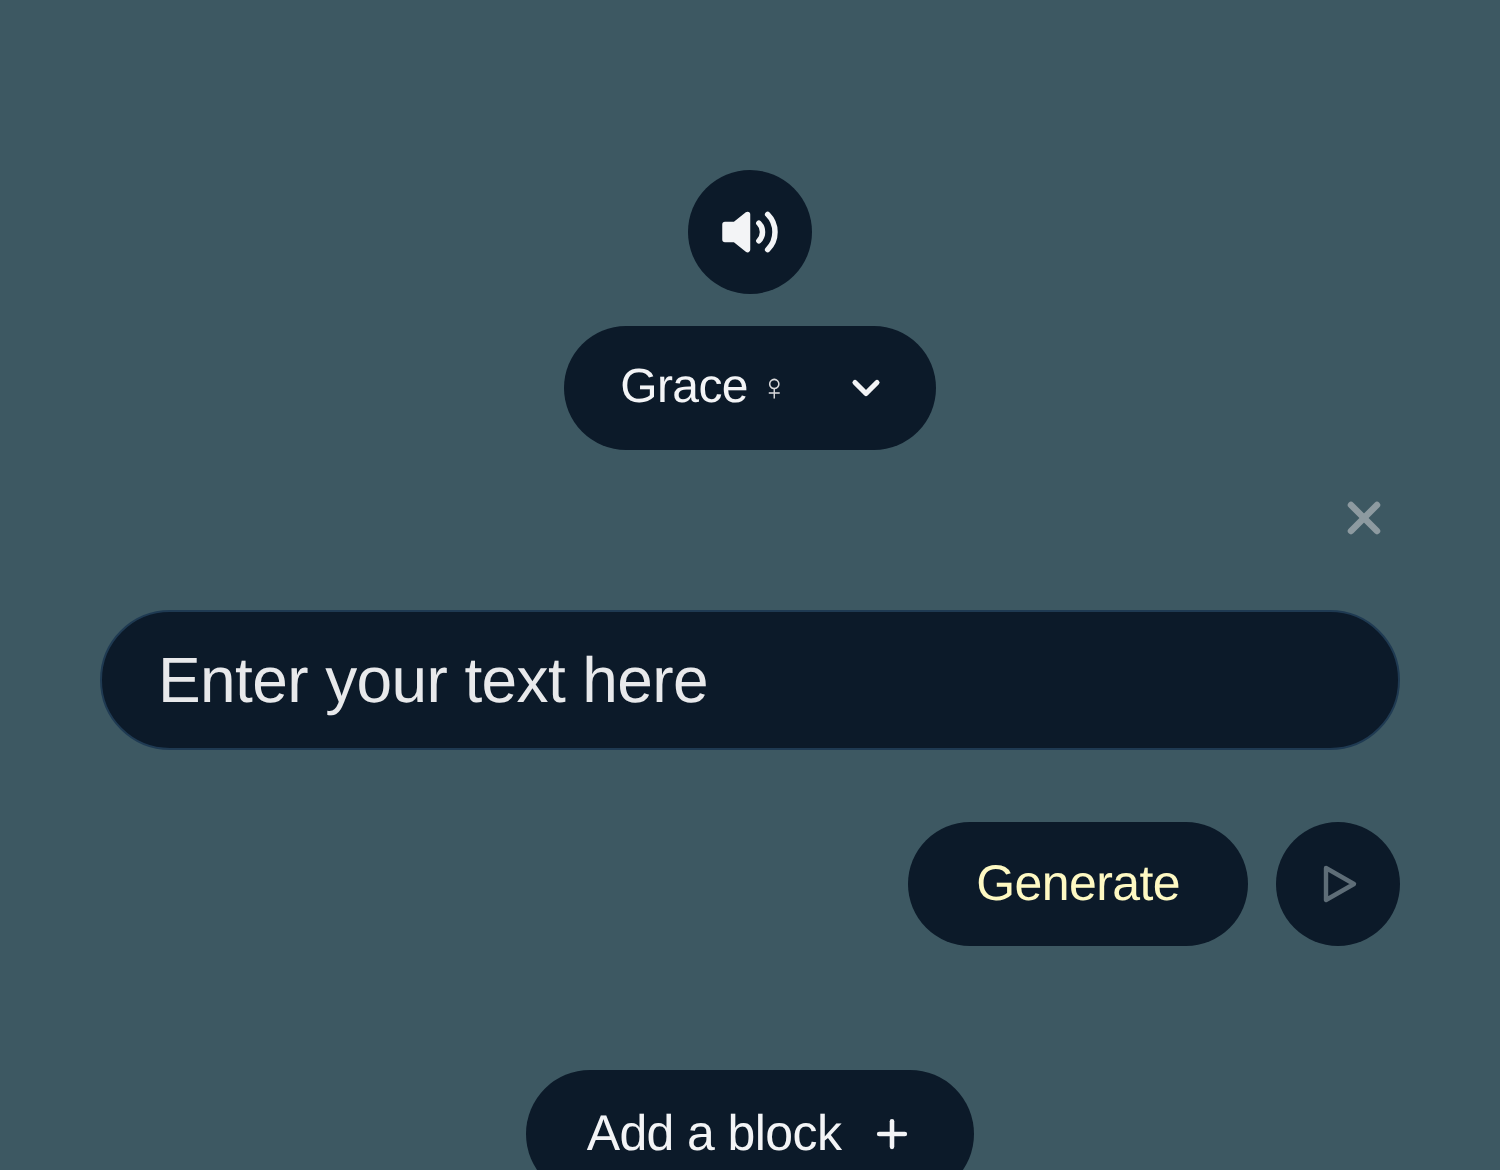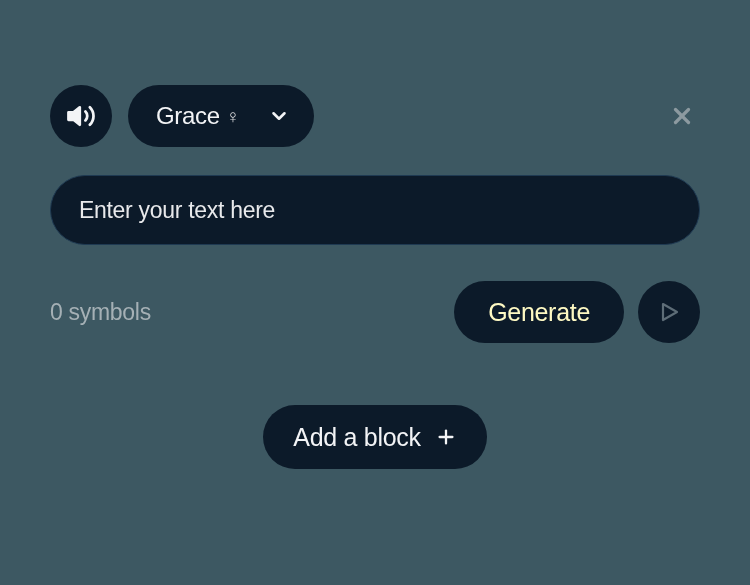--- a/index.html
+++ b/index.html
@@ -18,20 +18,21 @@
       position: absolute;
       left: 50px;
       top: 85px;
       width: 650px;
     }
     .top-row {
       display: flex;
       align-items: center;
       gap: 16px;
       margin-bottom: 28px;
+      flex-direction: column;
     }
     .speaker-btn {
       width: 62px;
       height: 62px;
       border-radius: 50%;
       background: #0c1a29;
       display: flex;
       align-items: center;
       justify-content: center;
       cursor: pointer;
@@ -70,21 +71,21 @@
       justify-content: center;
       cursor: pointer;
     }
     .text-input {
       width: 100%;
       height: 70px;
       border-radius: 35px;
       background: #0c1a29;
       border: 1.5px solid #1f3a52;
       color: #f3f4f6;
-      font-size: 23px;
+      font-size: 32px;
       padding: 0 28px;
       outline: none;
       font-family: inherit;
       letter-spacing: -0.3px;
     }
     .text-input::placeholder {
       color: #e8e9eb;
     }
     .bottom-row {
       display: flex;
@@ -167,21 +168,20 @@
       <svg width="26" height="26" viewBox="0 0 24 24" fill="none" stroke="#8d9aa0" stroke-width="3" stroke-linecap="round">
         <line x1="18" y1="6" x2="6" y2="18"></line>
         <line x1="6" y1="6" x2="18" y2="18"></line>
       </svg>
     </div>
   </div>
 
   <input type="text" class="text-input" placeholder="Enter your text here" style="">
 
   <div class="bottom-row">
-    <span class="symbol-count">0 symbols</span>
 
     <div class="generate-btn">
       <span>Generate</span>
     </div>
 
     <div class="play-btn">
       <svg width="24" height="24" viewBox="0 0 24 24" fill="none" stroke="#5e6d77" stroke-width="2.2" stroke-linejoin="round">
         <polygon points="6 4 20 12 6 20 6 4"></polygon>
       </svg>
     </div>

